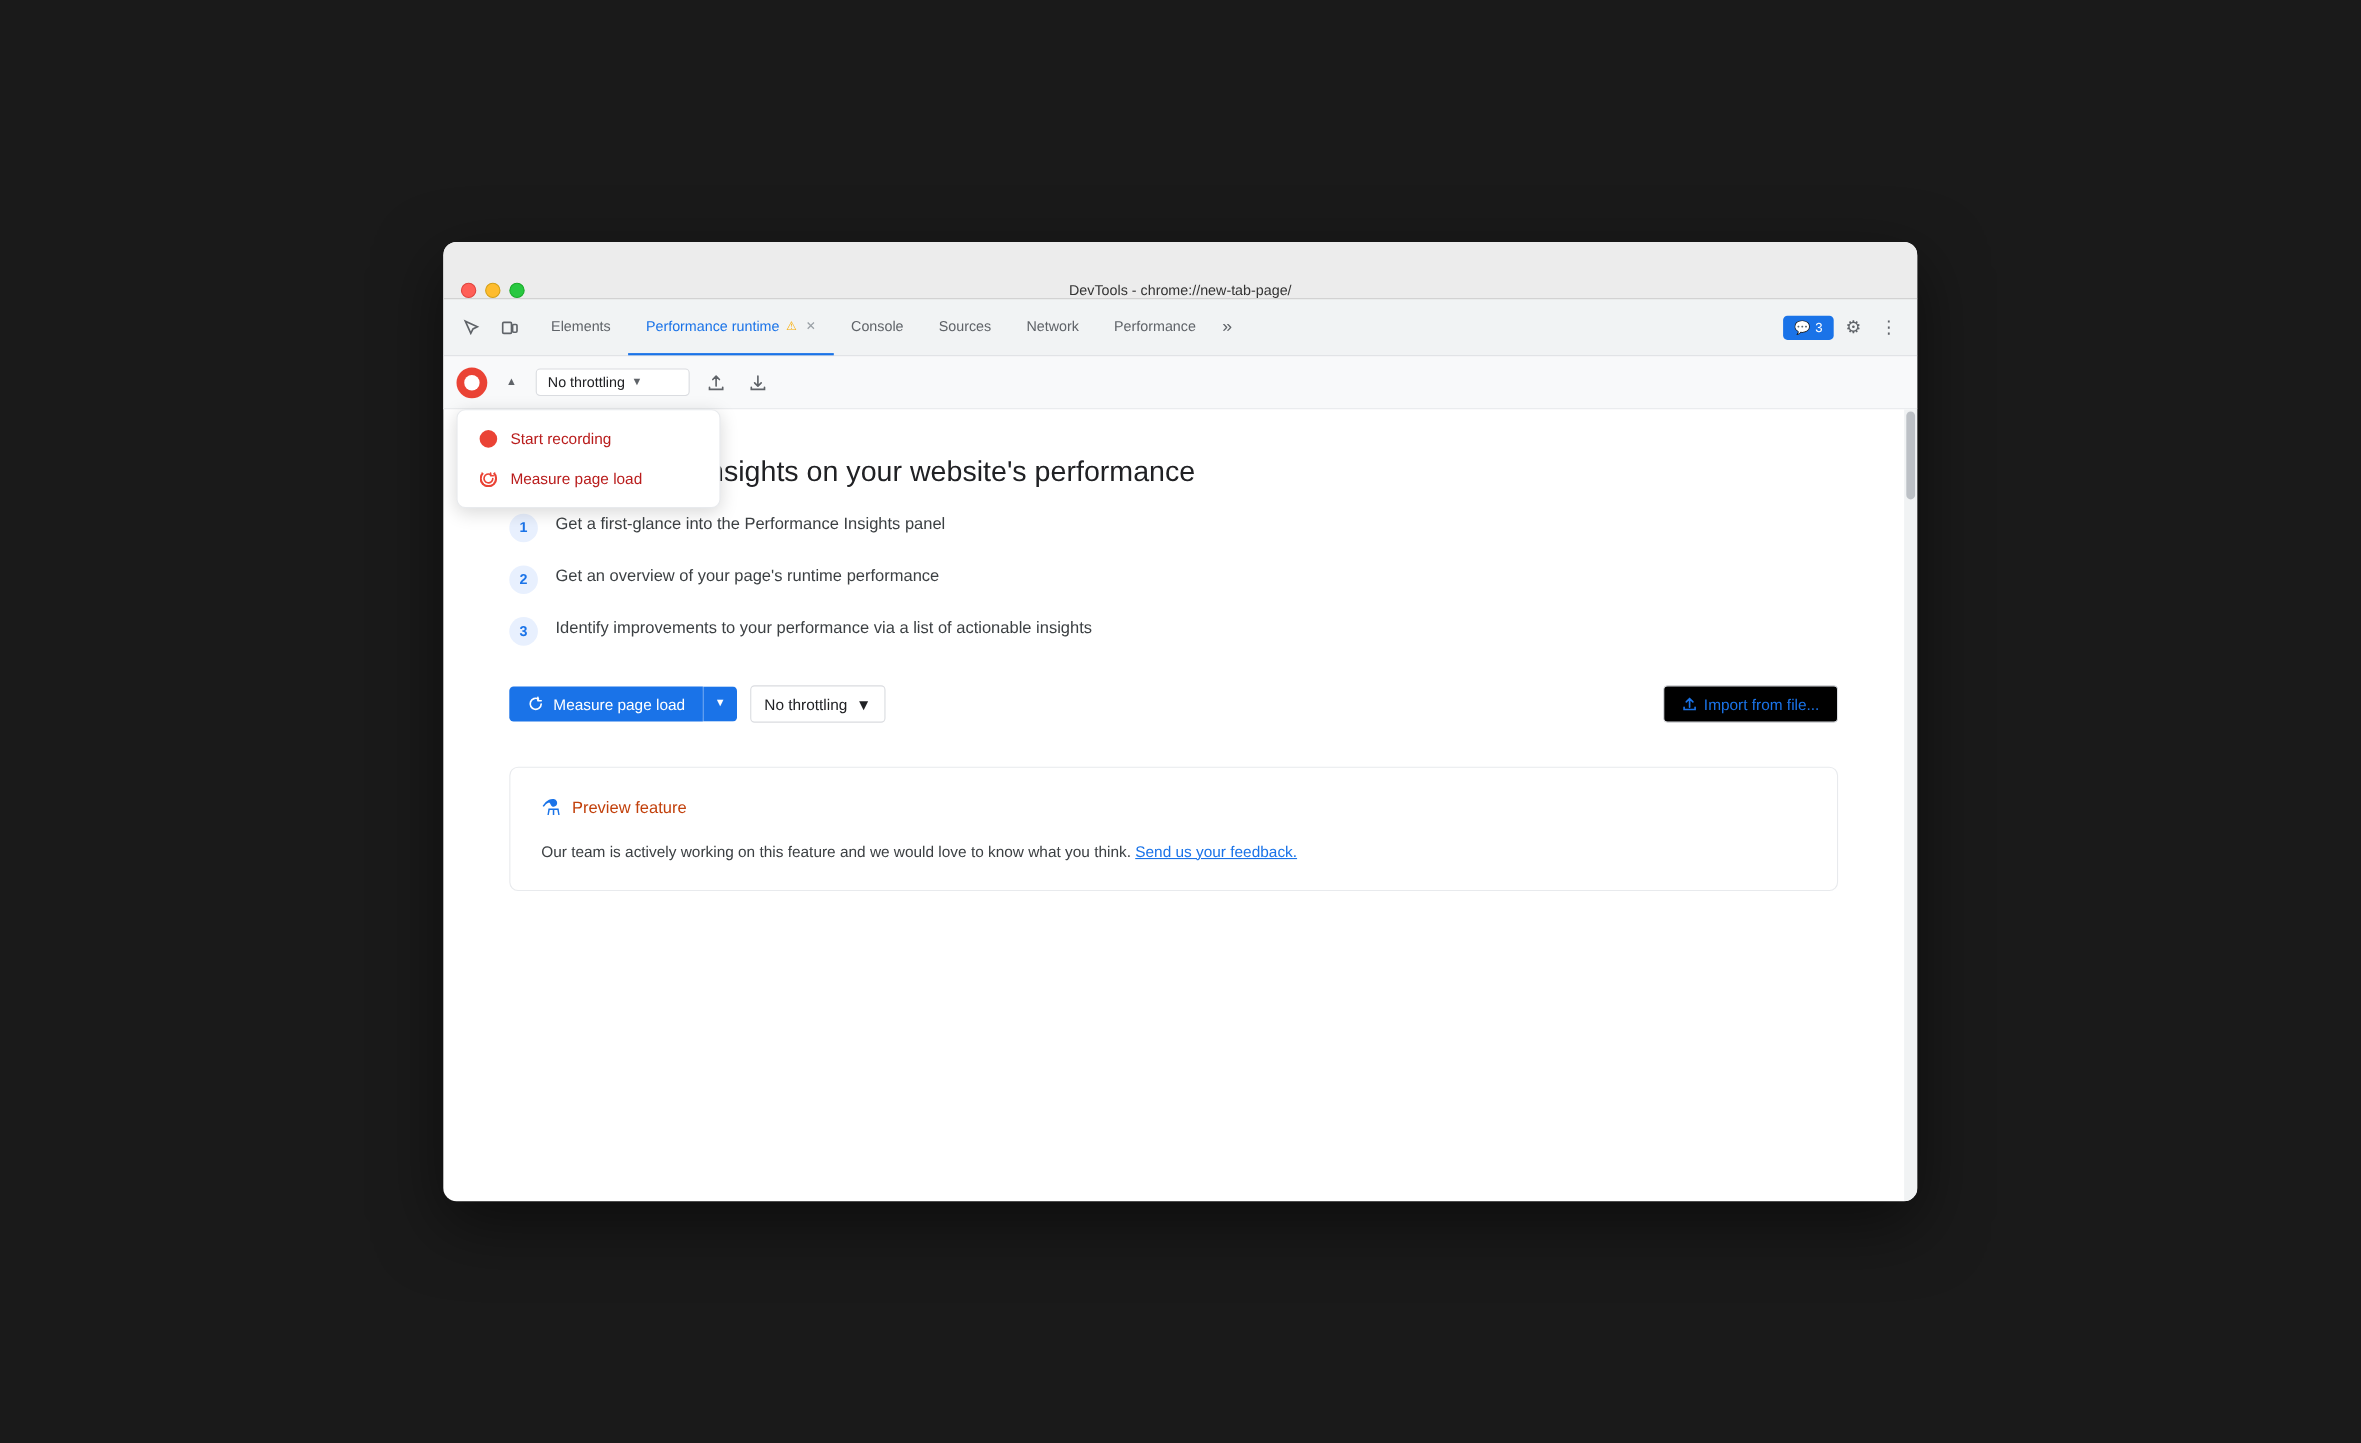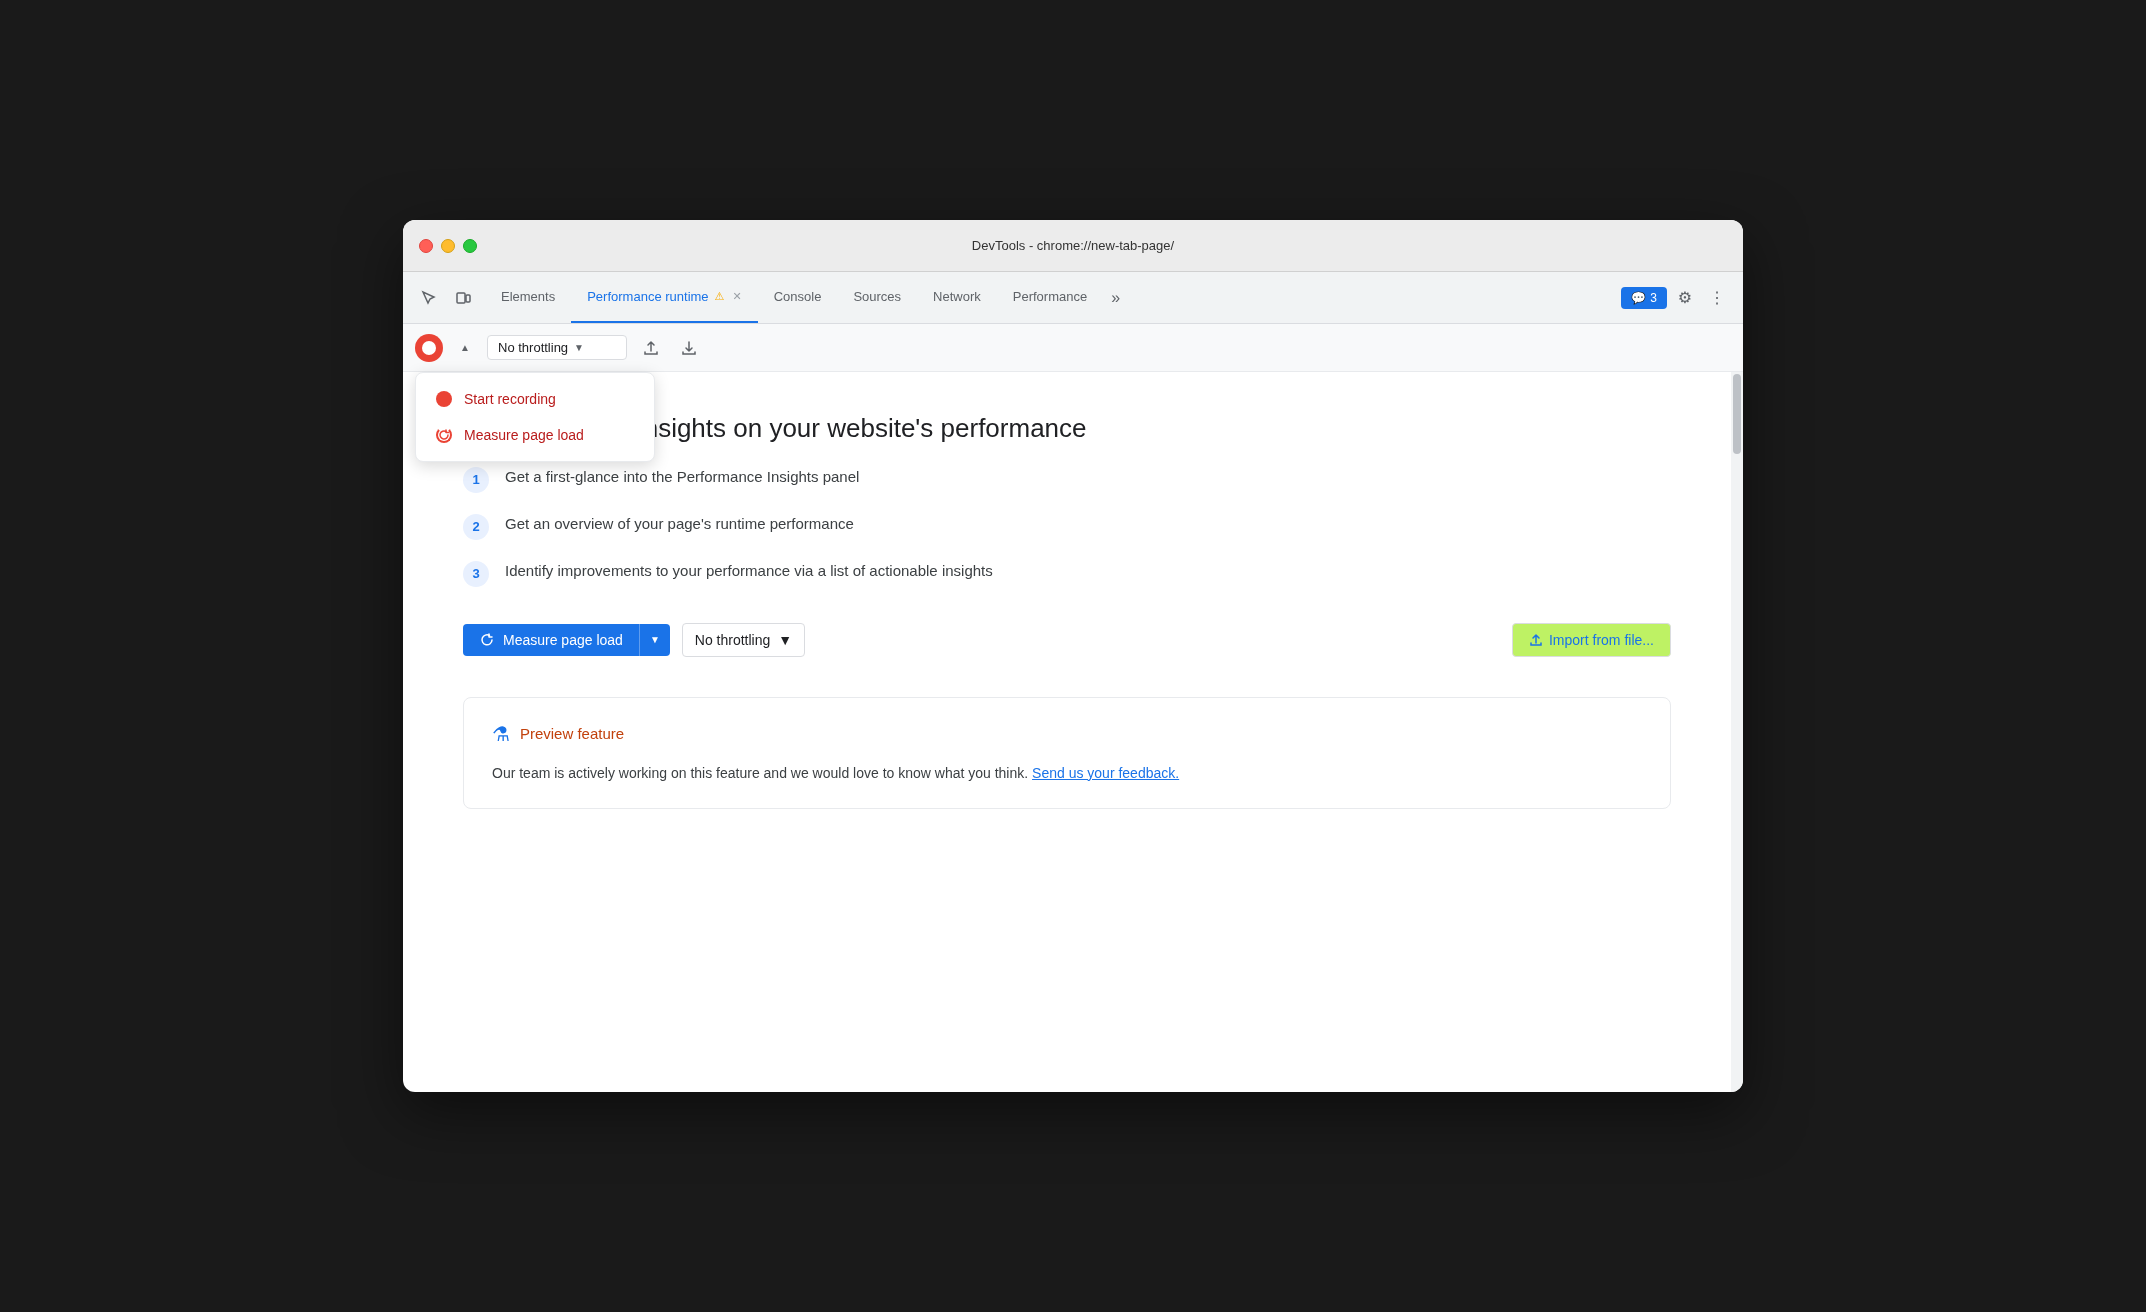--- a/index.html
+++ b/index.html
@@ -16,21 +16,21 @@
       background: #ffffff;
       border-radius: 12px;
       overflow: hidden;
       box-shadow: 0 20px 60px rgba(0,0,0,0.5);
     }
     
     .titlebar {
       background: #ececec;
       height: 52px;
       display: flex;
-      align-items: center;
+      align-items: flex-end;
       padding: 0 16px;
       position: relative;
       border-bottom: 1px solid #d0d0d0;
     }
     .traffic-lights {
       display: flex;
       gap: 8px;
       align-items: center;
     }
     .traffic-light {
@@ -348,21 +348,21 @@
       gap: 8px;
       background: white;
       border: 1px solid #dadce0;
       border-radius: 4px;
       padding: 8px 12px;
       cursor: pointer;
       font-size: 14px;
       color: #202124;
     }
     .import-btn {
-      background: #bef264;
+      background: #000000;
       border: 1px solid #dadce0;
       border-radius: 4px;
       padding: 8px 16px;
       font-size: 14px;
       color: #1a73e8;
       cursor: pointer;
       display: flex;
       align-items: center;
       gap: 6px;
       margin-left: auto;

